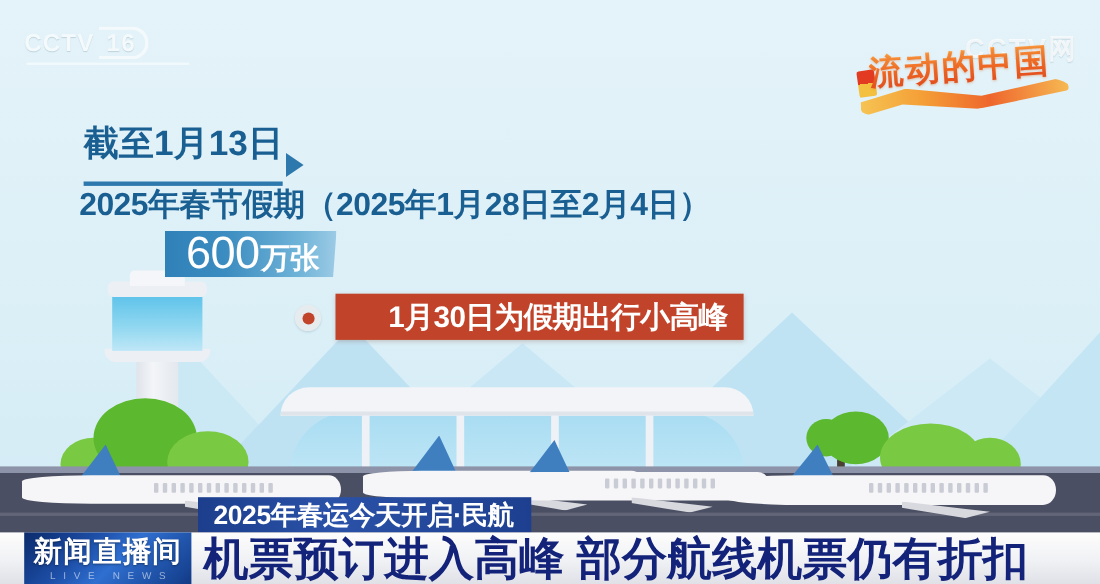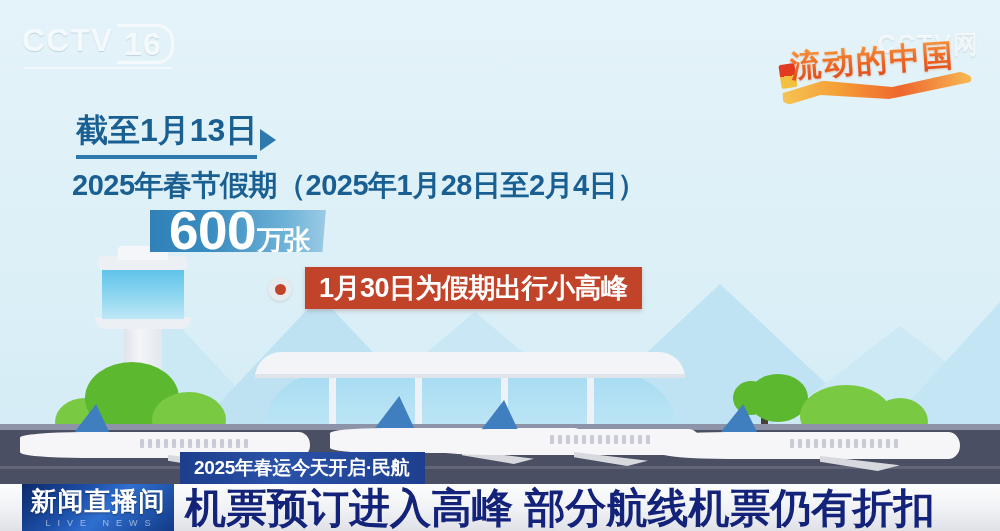--- a/index.html
+++ b/index.html
@@ -138,27 +138,28 @@
 
   
   .cctv-logo {
     position: absolute;
     left: 22px; top: 24px;
     width: 150px;
     opacity: 0.62;
     pointer-events: none;
   }
   .cctv-top {
-    font-size: 32px;
+    font-size: 22px;
     font-weight: bold;
     letter-spacing: 1px;
     color: #ffffff;
     text-shadow: 0 1px 1px rgba(120,150,165,0.55);
     line-height: 1;
     display: flex;
+    align-items: center;
   }
   .cctv-13 {
     margin-left: 4px;
     border: 3px solid #ffffff;
     border-radius: 0 17px 17px 0;
     border-left: none;
     padding: 1px 9px 1px 7px;
   }
   .cctv-rule {
     height: 2px;
@@ -230,21 +231,21 @@
     left: 76px; top: 114px;
     display: flex;
     align-items: flex-end;
   }
   .hl-line1 .txt {
     font-size: 32px;
     font-weight: bold;
     color: #1a5f92;
     letter-spacing: 0px;
     border-bottom: 4px solid #2d79ad;
-    padding-bottom: 7px;
+    padding-bottom: 17px;
     line-height: 1.05;
   }
   .hl-arrow {
     width: 0; height: 0;
     border-style: solid;
     border-width: 11px 0 11px 16px;
     border-color: transparent transparent transparent #2d79ad;
     margin: 0 0 8px 3px;
   }
 
@@ -272,22 +273,22 @@
   .hl-banner-blue .bb-text {
     font-size: 27px;
     font-weight: bold;
     color: #ffffff;
     letter-spacing: -0.5px;
     white-space: nowrap;
     display: flex;
     align-items: baseline;
   }
   .hl-banner-blue .bb-num {
-    font-size: 53px;
-    font-weight: bold;
+    font-size: 41px;
+    font-weight: normal;
     line-height: 1;
     padding: 0 1px;
   }
 
   .hl-bullet {
     position: absolute;
     left: 268px; top: 277px;
     width: 24px; height: 24px;
     border-radius: 50%;
     background: #e6ebee;
@@ -309,33 +310,34 @@
     padding: 0 14px;
     background: #c0432a;
     box-shadow: 0 2px 4px rgba(120,60,40,0.25);
   }
   .hl-banner-red .br-text {
     font-size: 27px;
     font-weight: bold;
     color: #ffffff;
     letter-spacing: -0.5px;
     white-space: nowrap;
+    margin-left: 34px;
   }
 
   
   .lt-topic {
     position: absolute;
     left: 180px; top: 452px;
     height: 32px;
     padding: 0 16px 0 14px;
     display: flex; align-items: center;
     background: linear-gradient(90deg, #1c3e8c 0%, #2a52a8 40%, #1e3f8f 100%);
   }
   .lt-topic span {
-    font-size: 19px;
+    font-size: 24px;
     font-weight: bold;
     color: #ffffff;
     letter-spacing: -0.3px;
     white-space: nowrap;
   }
   .lt-main {
     position: absolute;
     left: 0; top: 484px;
     width: 1000px; height: 47px;
     background: linear-gradient(180deg, #fdfdfd 0%, #f0f1f4 55%, #dfe1e7 100%);

